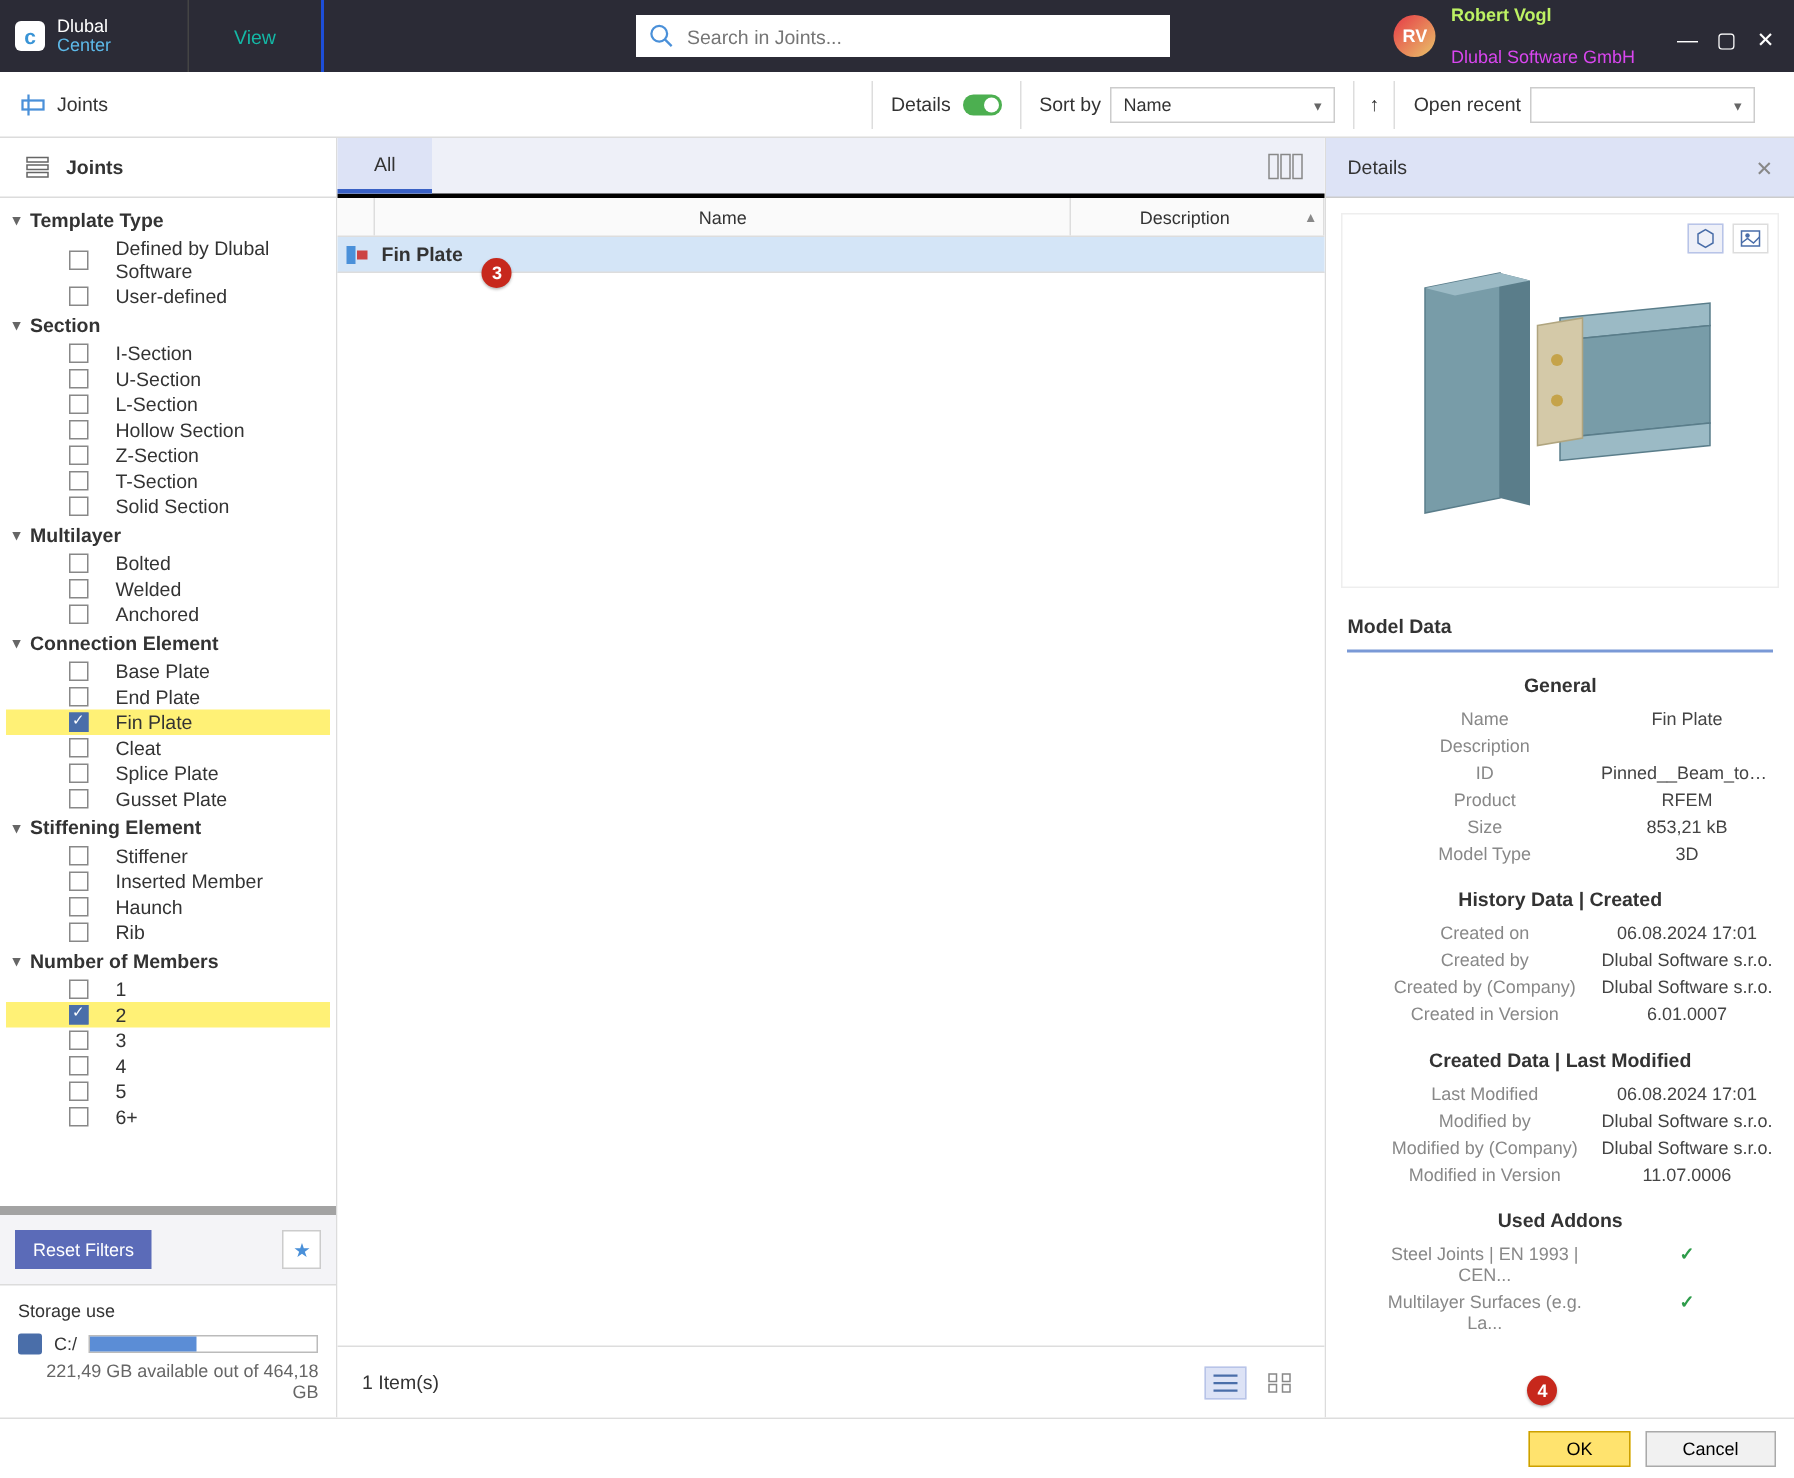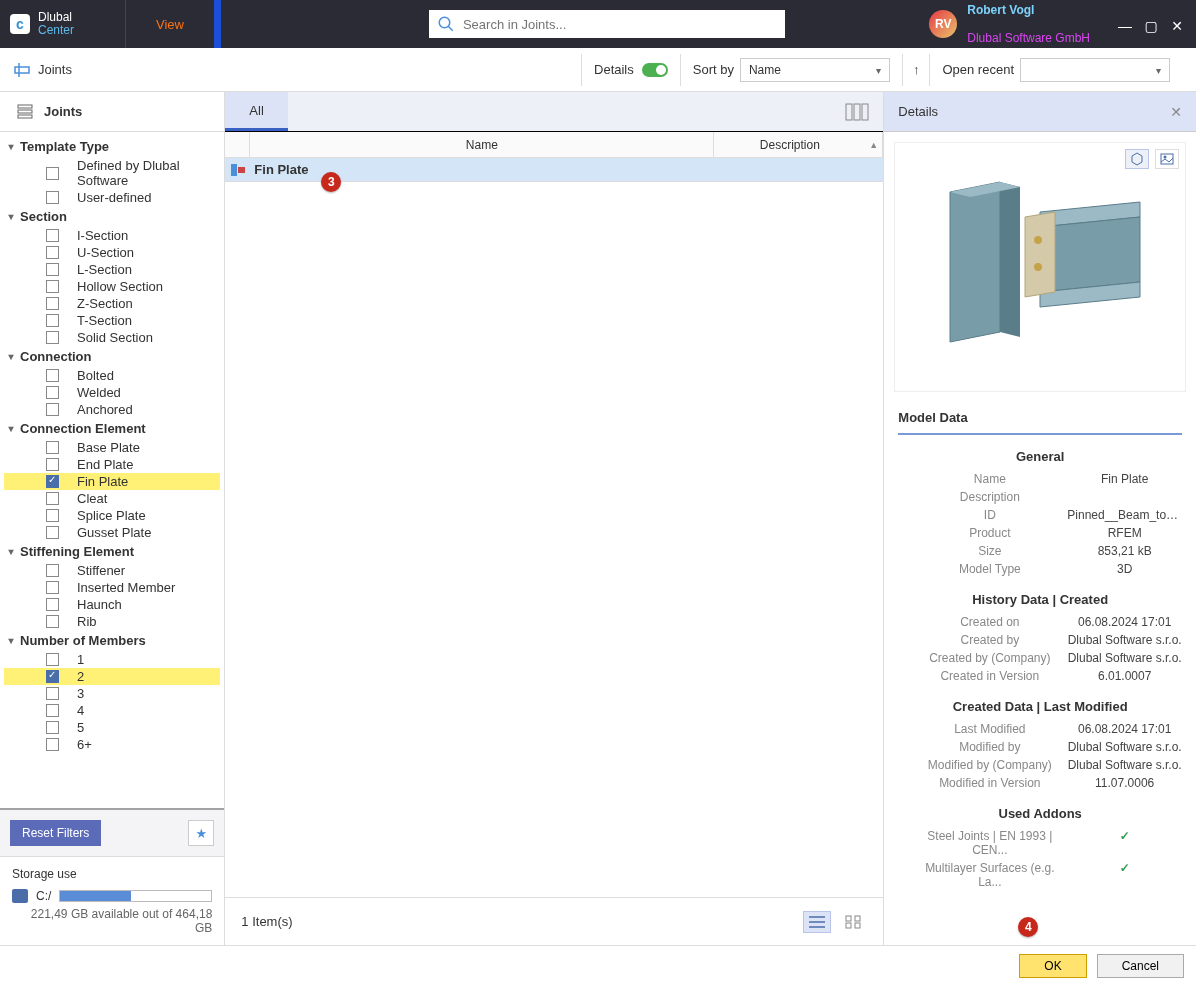--- a/index.html
+++ b/index.html
@@ -5,29 +5,29 @@
     * { box-sizing: border-box; margin: 0; padding: 0; font-family: 'Segoe UI', Tahoma, sans-serif; }
     body { font-size: 13px; color: #333; background: #fff; width: 1196px; height: 985px; display: flex; flex-direction: column; overflow: hidden; }
     
     
     .header-bar { height: 48px; background: #2b2b36; display: flex; align-items: center; color: #ccc; }
     .logo-cell { width: 126px; height: 48px; display: flex; align-items: center; padding: 0 10px; border-right: 1px solid #444; }
     .logo-icon { width: 20px; height: 20px; background: #fff; border-radius: 4px; display: flex; align-items: center; justify-content: center; color: #3994d6; font-weight: bold; font-size: 14px; margin-right: 8px; }
     .logo-text { display: flex; flex-direction: column; line-height: 1.1; font-size: 12px; }
     .logo-text .top { color: #fff; }
     .logo-text .bot { color: #5db9e8; }
-    .view-cell { padding: 0 30px; border-right: 7px solid #1d4ed8; height: 48px; display: flex; align-items: center; color: #f97316; }
+    .view-cell { padding: 0 30px; border-right: 2px solid #1d4ed8; height: 48px; display: flex; align-items: center; color: #14b8a6; }
     .search-wrapper { flex: 1; display: flex; align-items: center; padding: 0 8px; }
     .search-box { position: relative; width: 356px; margin-left: 200px; }
     .search-icon { position: absolute; left: 8px; top: 50%; transform: translateY(-50%); width: 18px; height: 18px; }
     .search-input { width: 100%; height: 28px; padding: 4px 8px 4px 34px; border: none; background: #fff; font-size: 13px; }
     .user-area { display: flex; align-items: center; padding: 0 16px; }
     .avatar { width: 28px; height: 28px; border-radius: 50%; background: linear-gradient(135deg, #e63946, #e9c46a); display: flex; align-items: center; justify-content: center; color: #fff; font-weight: bold; font-size: 12px; margin-right: 10px; }
     .user-text { display: flex; flex-direction: column; line-height: 1.2; font-size: 12px; }
-    .user-text .name { color: #7dd3fc; font-weight: bold; }
+    .user-text .name { color: #bef264; font-weight: bold; }
     .user-text .company { color: #d946ef; margin-top: 14px; }
     .window-controls { display: flex; gap: 8px; padding: 0 10px; align-items: flex-start; padding-top: 4px; color: #fff; }
     .window-controls span { width: 18px; text-align: center; font-size: 14px; cursor: default; }
 
     
     .toolbar-row { height: 44px; border-bottom: 1px solid #dcdcdc; display: flex; align-items: center; padding: 0 14px; background: #fff; }
     .joints-icon { width: 16px; height: 16px; margin-right: 8px; }
     .toolbar-spacer { flex: 1; }
     .details-toggle { display: flex; align-items: center; gap: 8px; border-left: 1px solid #ddd; padding: 0 12px; height: 32px; }
     .toggle-sw { width: 26px; height: 14px; border-radius: 7px; background: #4caf50; position: relative; }
@@ -44,33 +44,33 @@
     .sidebar-header { height: 40px; display: flex; align-items: center; padding: 0 16px; border-bottom: 1px solid #dcdcdc; font-weight: bold; gap: 10px; }
     .stack-icon { width: 18px; height: 18px; }
     .filter-tree { flex: 1; overflow-y: auto; padding: 4px 4px 8px 4px; }
     .tree-group { font-weight: bold; font-size: 13px; padding: 3px 2px; display: flex; align-items: center; gap: 4px; }
     .tree-group .chev { width: 10px; display: inline-block; text-align: center; color: #666; font-size: 10px;}
     .tree-item { display: flex; align-items: center; gap: 18px; padding: 1px 0 1px 42px; font-size: 13px; font-weight: normal; position: relative;}
     .tree-item .cb { width: 13px; height: 13px; border: 1px solid #888; background: #fff; position: relative; flex-shrink: 0;}
     .tree-item .cb.checked { background: #4a6ea9; border-color: #4a6ea9;}
     .tree-item .cb.checked::after { content: '✓'; position: absolute; color: #fff; font-size: 10px; left: 1px; top: -2px; }
     .tree-item.highlighted { background: #fff176; }
-    .sidebar-footer { border-top: 2px solid #a3a3a3; padding: 10px; display: flex; align-items: center; justify-content: space-between; background: #f4f4f7;}
+    .sidebar-footer { border-top: 6px solid #a3a3a3; padding: 10px; display: flex; align-items: center; justify-content: space-between; background: #f4f4f7;}
     .reset-btn { background: #5b6bb8; color: #fff; border: none; padding: 6px 12px; font-size: 12px; }
     .star-btn { width: 26px; height: 26px; border: 1px solid #ccc; display: flex; align-items: center; justify-content: center; color: #4a90d9; background: #fff;}
     .storage-section { border-top: 1px solid #dcdcdc; padding: 10px 12px; font-size: 12px;}
     .storage-bar-row { display: flex; align-items: center; gap: 8px; margin-top: 8px;}
     .disk-icon { width: 16px; height: 14px; background: #4a6ea9; border-radius: 2px;}
     .storage-bar { flex: 1; height: 12px; border: 1px solid #bbb; position: relative; background: #fff;}
     .storage-fill { height: 100%; background: #5b8dd6; width: 47%;}
     .storage-text { text-align: right; font-size: 12px; color: #666; margin-top: 4px;}
 
     
     .center-panel { flex: 1; display: flex; flex-direction: column; background: #fff; position: relative;}
-    .tab-row { height: 40px; display: flex; align-items: stretch; background: #eef0f8; border-bottom: 1px solid #000000;}
+    .tab-row { height: 40px; display: flex; align-items: stretch; background: #eef0f8; border-bottom: 3px solid #000000;}
     .tab { padding: 0 24px; display: flex; align-items: center; font-size: 13px; border-bottom: 3px solid transparent; }
     .tab.active { background: #dde3f6; border-bottom-color: #3960c4;}
     .tab-row-spacer { flex: 1;}
     .config-icon { padding: 0 14px; display: flex; align-items: center;}
     .table-header-row { height: 26px; display: flex; border-bottom: 1px solid #ddd; background: #fafafa; font-size: 12px;}
     .th { border-right: 1px solid #ddd; display: flex; align-items: center; justify-content: center; }
     .th.icon-col { width: 25px;}
     .th.name-col { width: 464px;}
     .th.desc-col { flex: 1; border-right: none;}
     .th.arrow-col { width: 18px; font-size: 9px; color: #888;}
@@ -228,21 +228,21 @@
           <span class="cb"></span>
           <span>T-Section</span>
         </div>
       <div class="tree-item">
           <span class="cb"></span>
           <span>Solid Section</span>
         </div>
 
       <div class="tree-group">
           <span class="chev">▾</span>
-          <span>Connection</span>
+          <span>Multilayer</span>
         </div>
       <div class="tree-item">
           <span class="cb"></span>
           <span>Bolted</span>
         </div>
       <div class="tree-item">
           <span class="cb"></span>
           <span>Welded</span>
         </div>
       <div class="tree-item">

